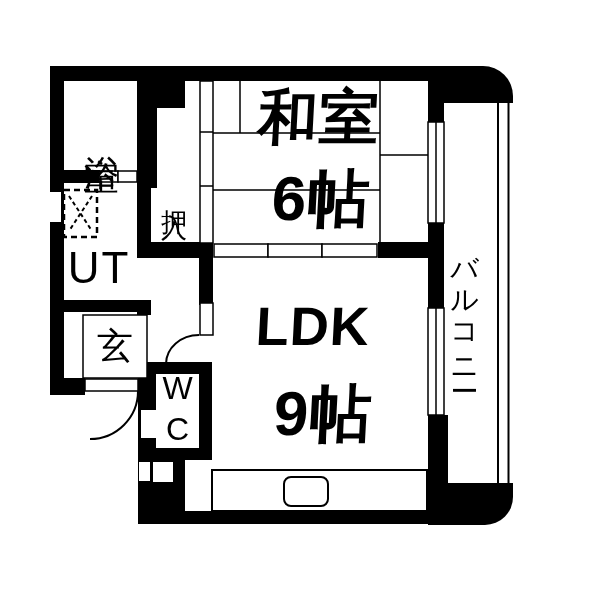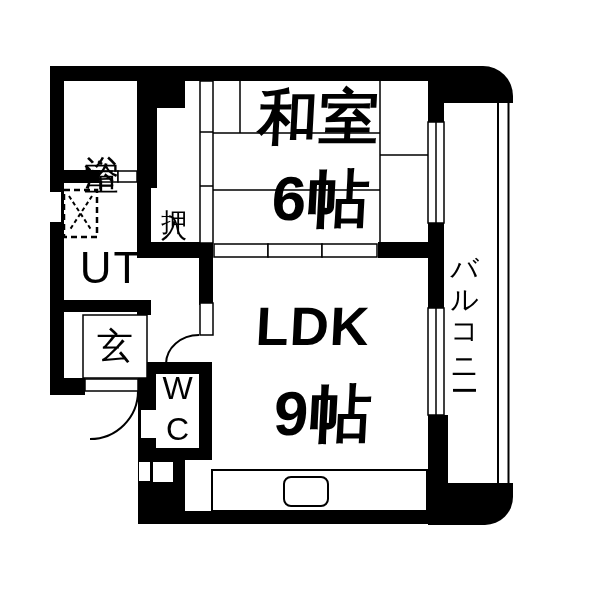--- a/index.html
+++ b/index.html
@@ -12,21 +12,21 @@
     position:absolute;display:flex;align-items:center;justify-content:center;
     color:#000;white-space:nowrap;user-select:none;
   }
   .v{writing-mode:vertical-rl;text-orientation:upright;}
   .heavy{font-weight:900;transform:skewX(-3deg);letter-spacing:1px;}
   #t-bath{left:78px;top:88px;width:46px;height:84px;font-size:35px;line-height:1.05;letter-spacing:2px;}
   #t-closet{left:159px;top:150px;width:32px;height:86px;font-size:26px;letter-spacing:4px;}
   #t-washitsu-name{left:210px;top:84px;width:218px;height:68px;font-size:60px;}
   #t-washitsu-size{left:210px;top:160px;width:222px;height:78px;font-size:62px;}
   #t-balcony{left:444px;top:212px;width:40px;height:192px;font-size:28px;letter-spacing:3px;}
-  #t-ut{left:60px;top:242px;width:78px;height:52px;font-size:44px;letter-spacing:2px;margin-left:12px;}
+  #t-ut{left:60px;top:242px;width:78px;height:52px;font-size:44px;letter-spacing:2px;}
   #t-genkan{left:93px;top:324px;width:44px;height:44px;font-size:36px;}
   #t-wc{left:156px;top:372px;width:42px;height:78px;font-size:32px;letter-spacing:5px;}
   #t-ldk-name{left:210px;top:294px;width:206px;height:64px;font-size:54px;}
   #t-ldk-size{left:210px;top:376px;width:226px;height:76px;font-size:62px;}
 </style>
 </head>
 <body>
 
 <div class="stage">
   <svg width="600" height="600" viewBox="0 0 600 600">

